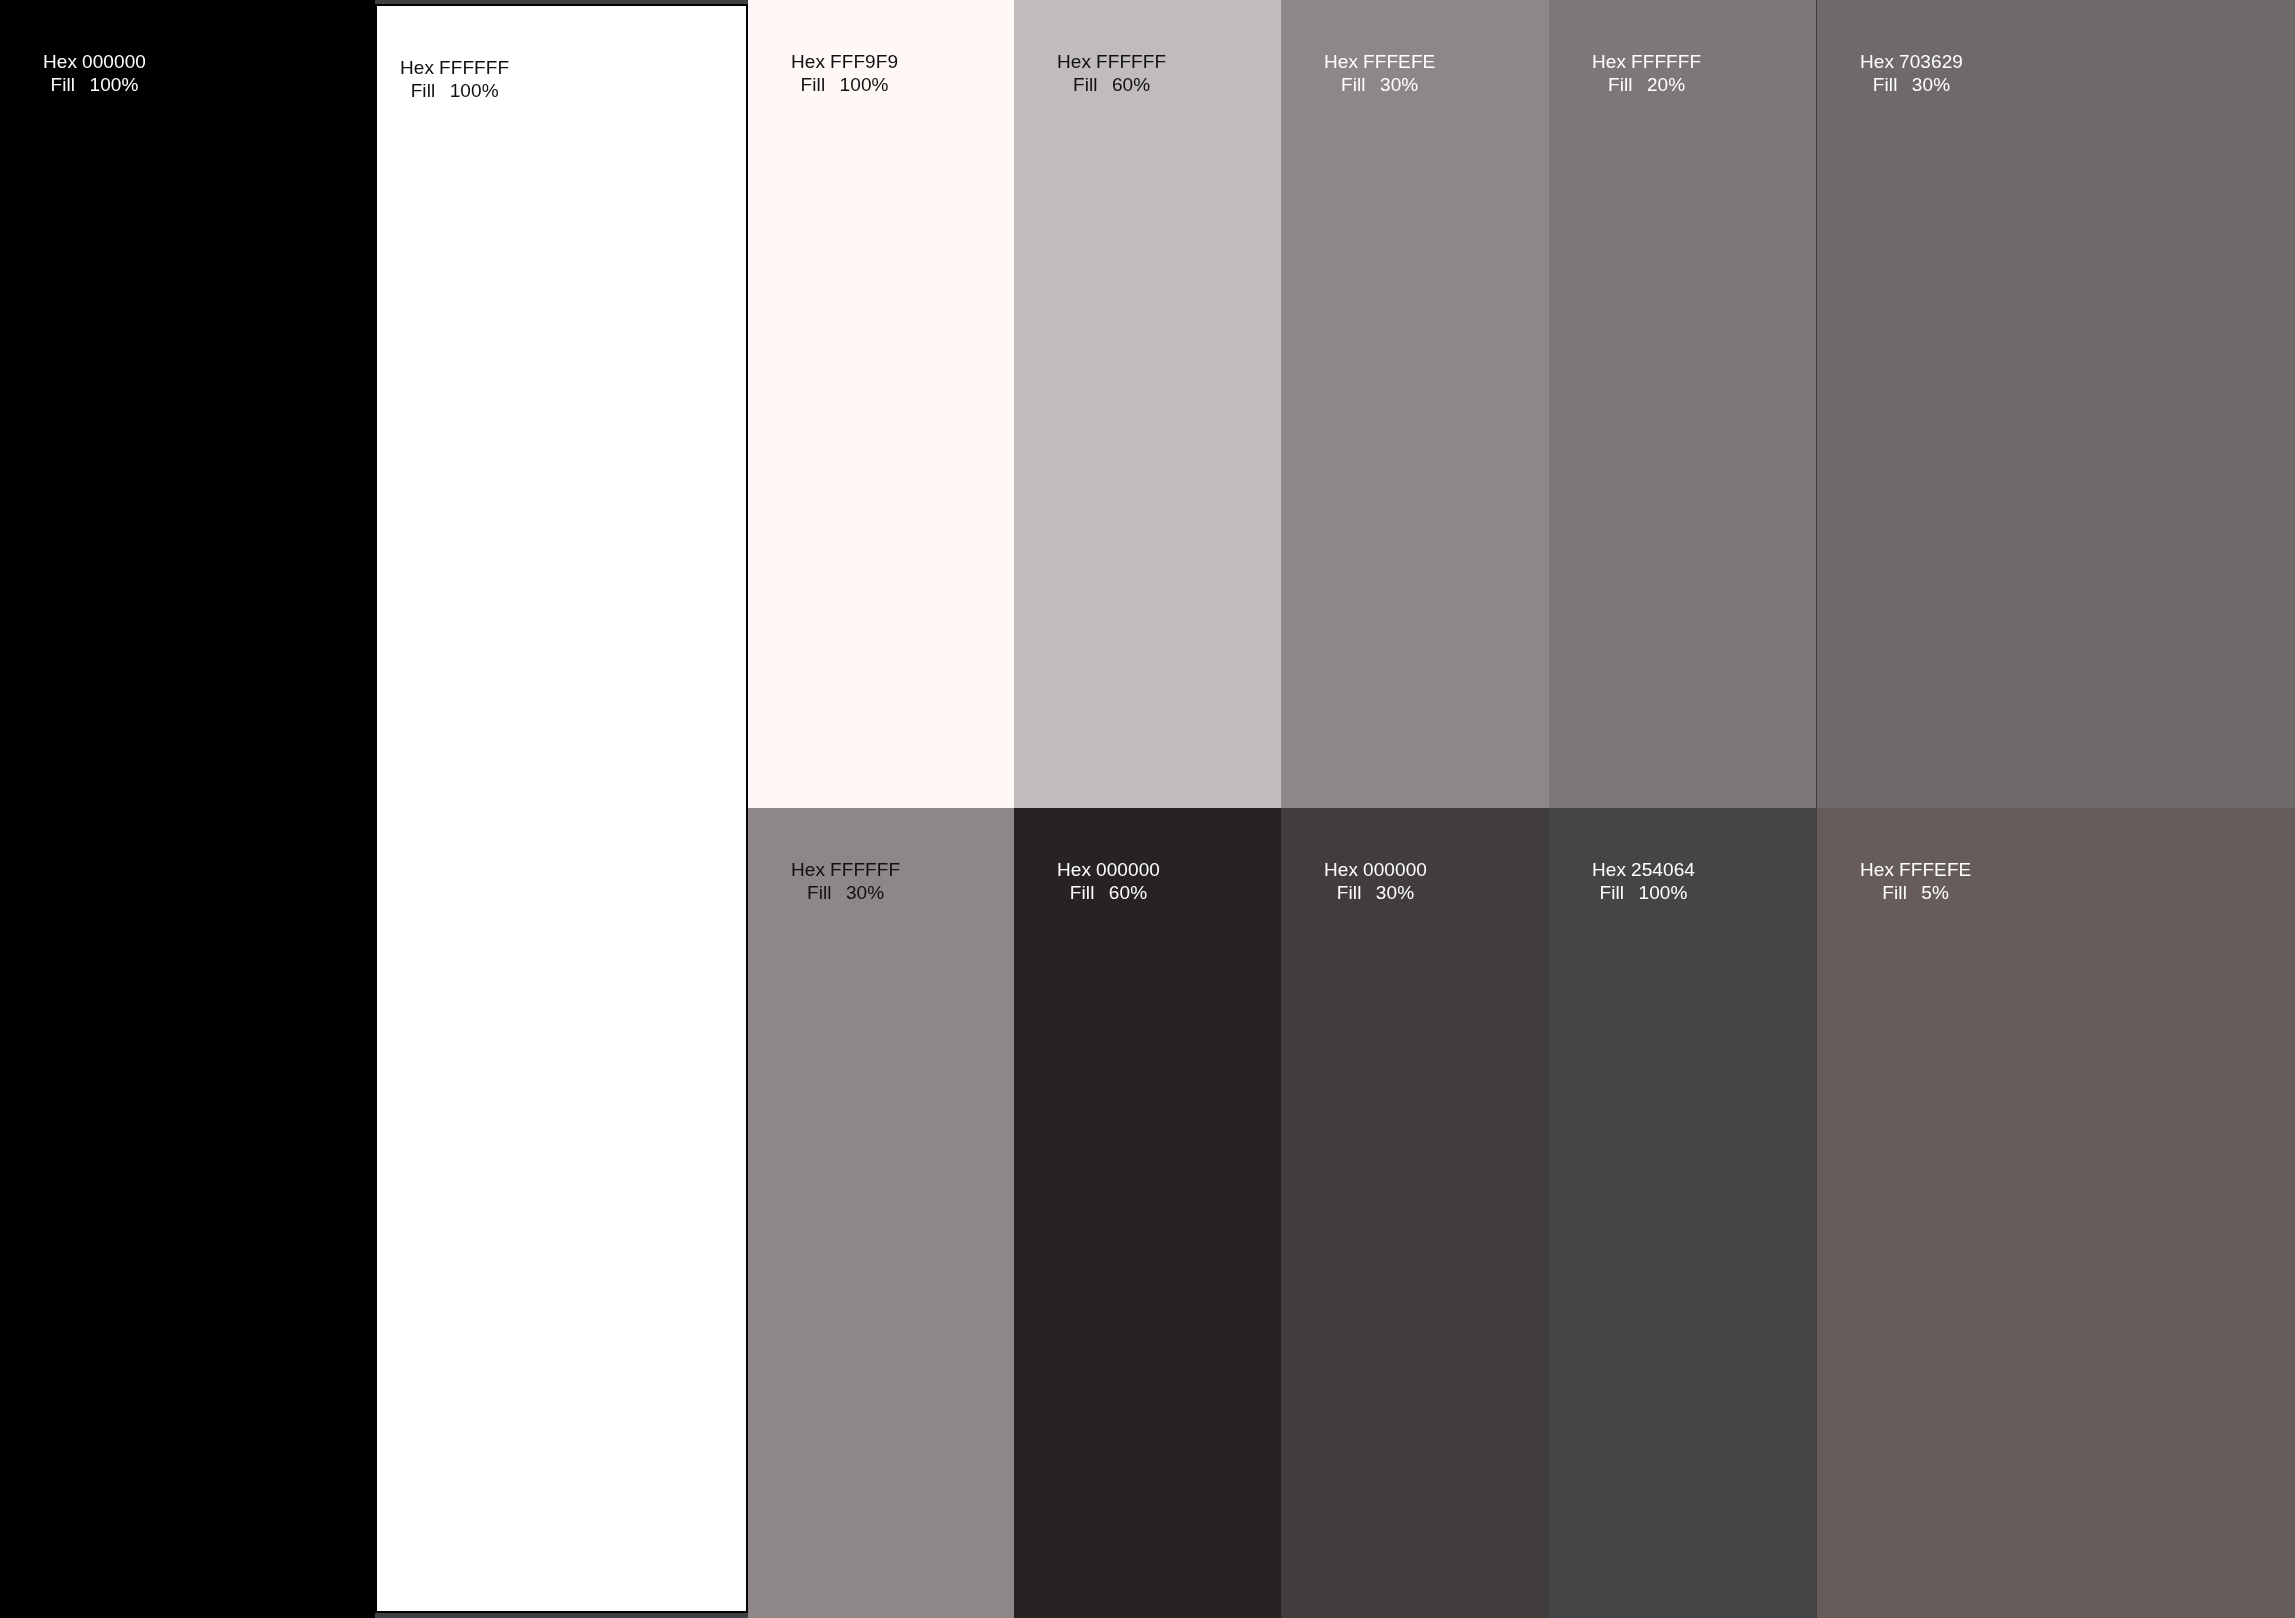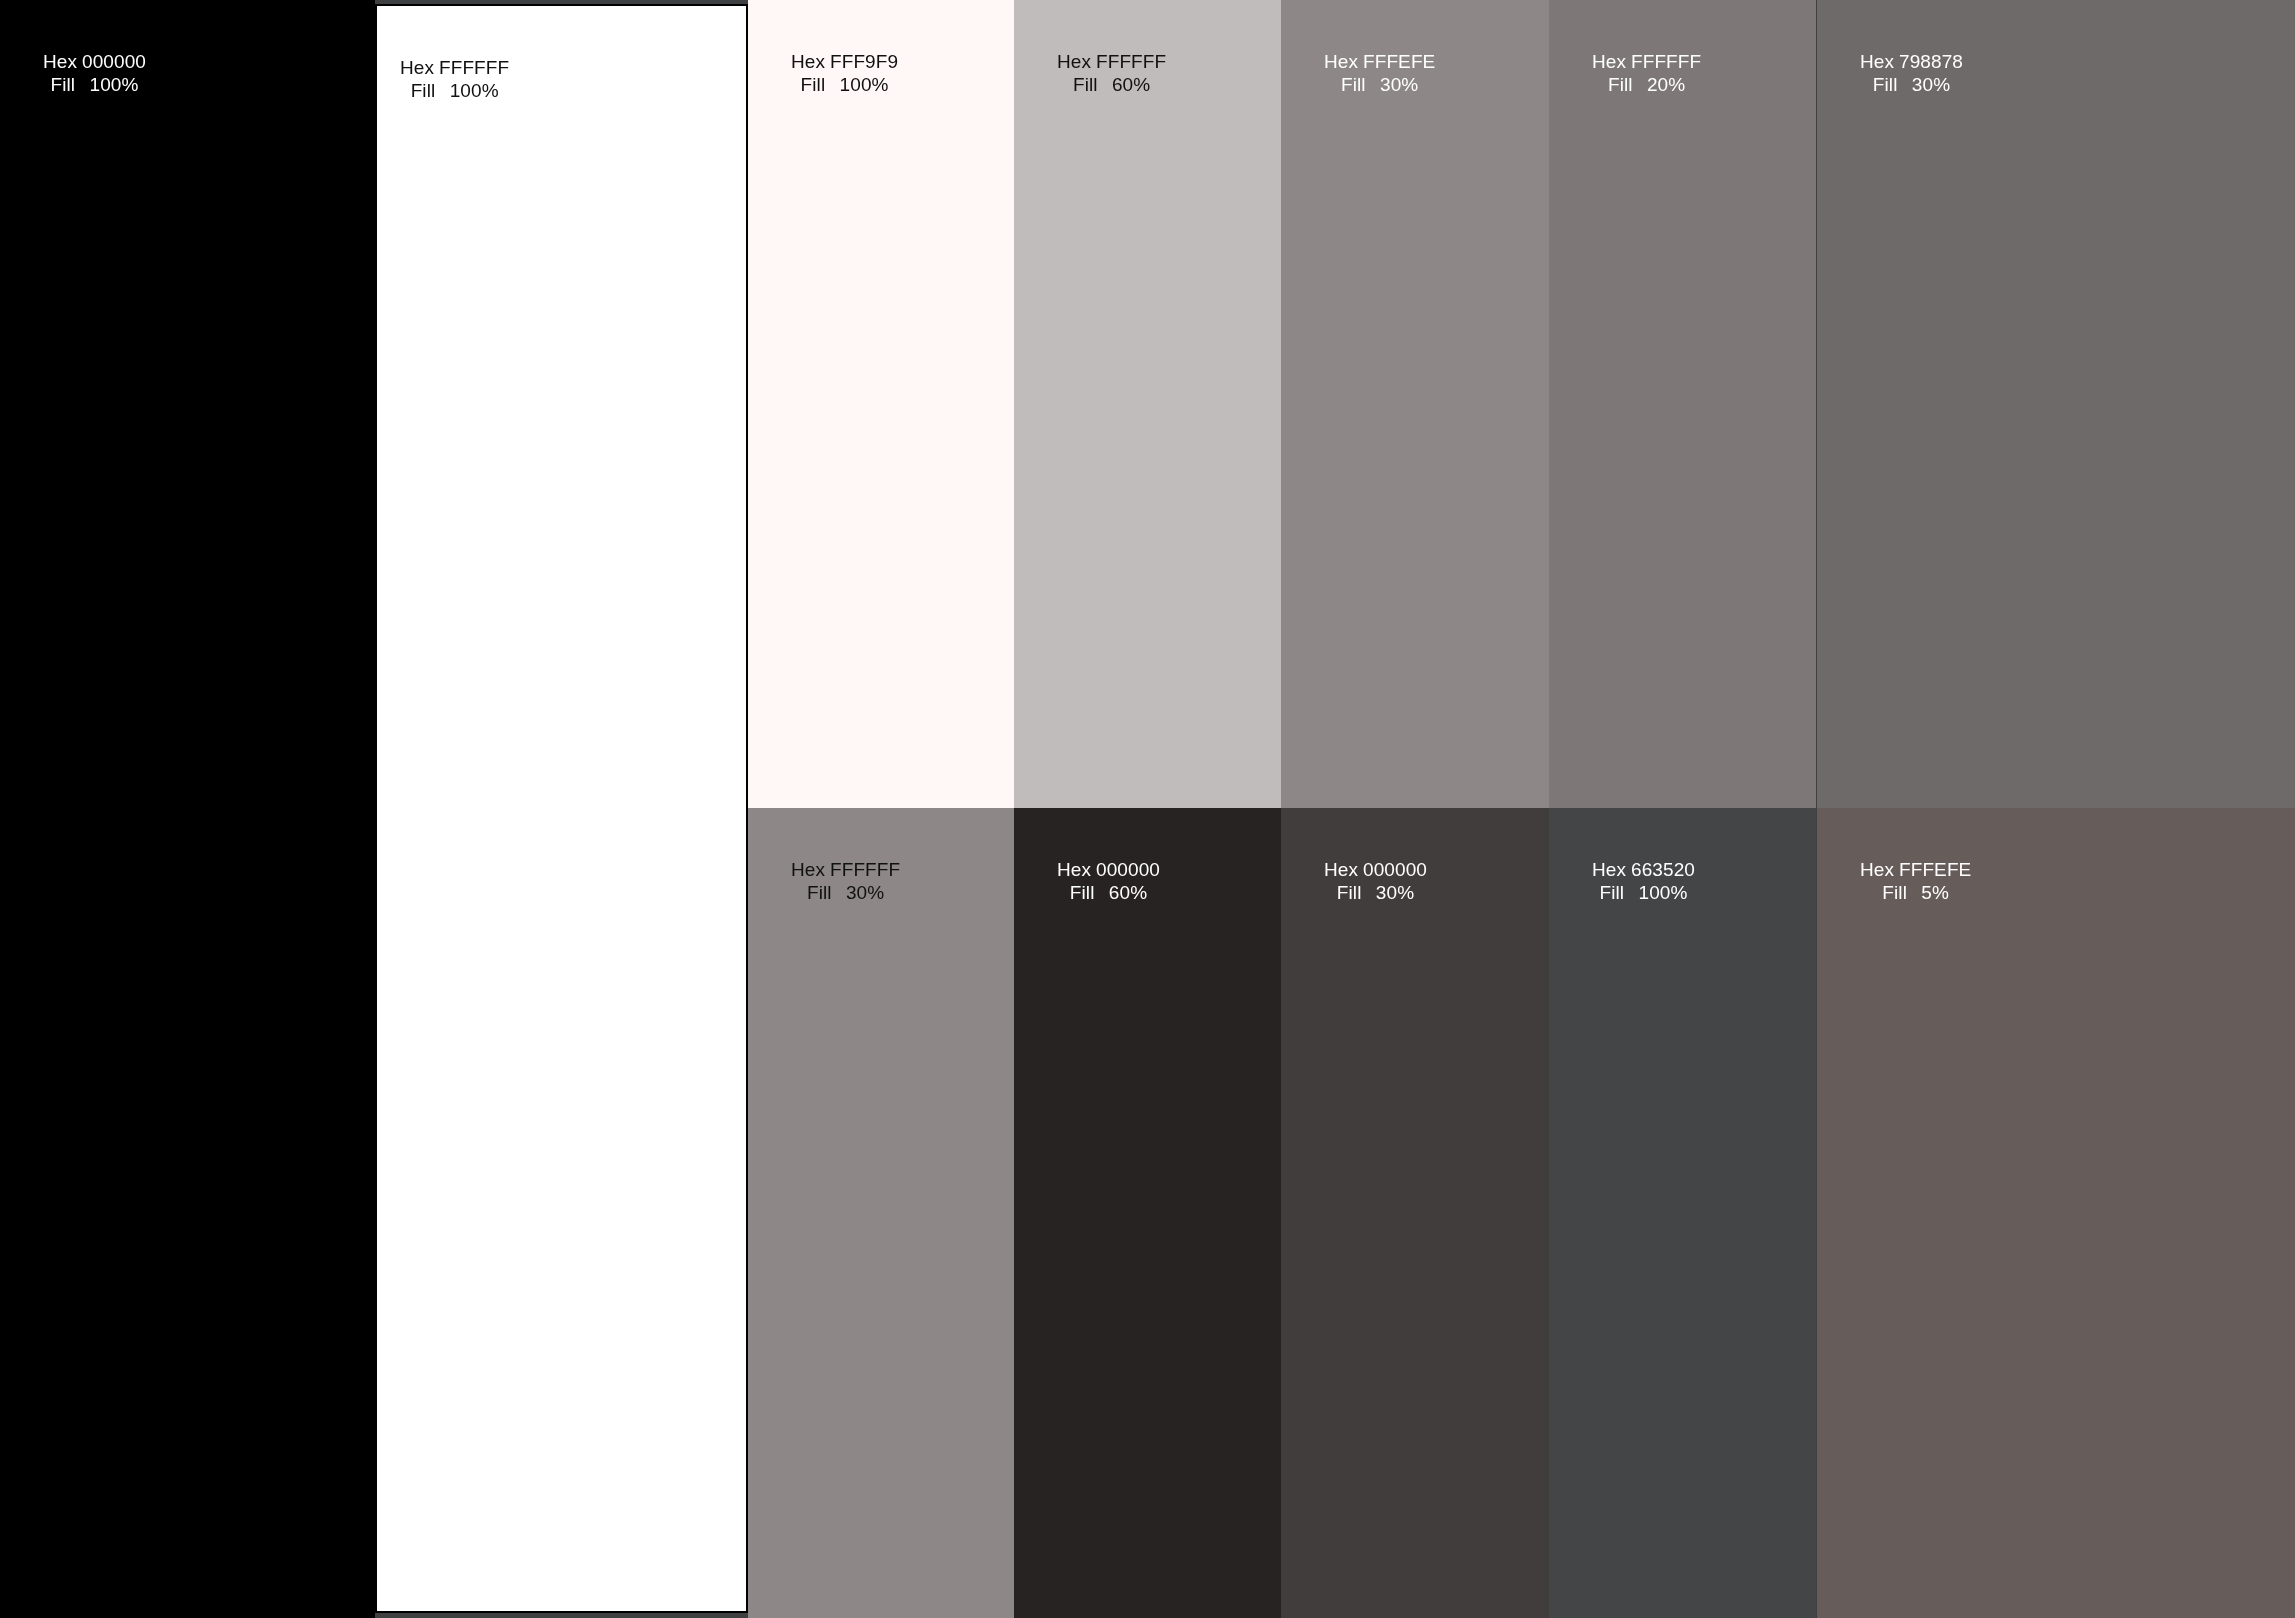--- a/index.html
+++ b/index.html
@@ -145,21 +145,21 @@
         <div class="label-row">
           <span class="label-key">Fill</span>
           <span class="label-val">20%</span>
         </div>
       </div>
     </div>
     <div class="swatch" style="background: rgb(110, 106, 105); left: 1817px; width: 479px; top: 0px; height: 808px;">
       <div class="swatch-label text-light">
         <div class="label-row">
           <span class="label-key">Hex</span>
-          <span class="label-val">798878</span>
+          <span class="label-val">703629</span>
         </div>
         <div class="label-row">
           <span class="label-key">Fill</span>
           <span class="label-val">30%</span>
         </div>
       </div>
     </div>
     <div class="swatch" style="background: rgb(141, 136, 135); left: 748px; width: 266px; top: 808px; height: 811px;">
       <div class="swatch-label text-dark">
         <div class="label-row">
@@ -193,21 +193,21 @@
         <div class="label-row">
           <span class="label-key">Fill</span>
           <span class="label-val">30%</span>
         </div>
       </div>
     </div>
     <div class="swatch" style="background: rgb(67, 69, 71); left: 1549px; width: 267px; top: 808px; height: 811px;">
       <div class="swatch-label text-light">
         <div class="label-row">
           <span class="label-key">Hex</span>
-          <span class="label-val">663520</span>
+          <span class="label-val">254064</span>
         </div>
         <div class="label-row">
           <span class="label-key">Fill</span>
           <span class="label-val">100%</span>
         </div>
       </div>
     </div>
     <div class="swatch" style="background: rgb(102, 93, 91); left: 1817px; width: 479px; top: 808px; height: 811px;">
       <div class="swatch-label text-light">
         <div class="label-row">

